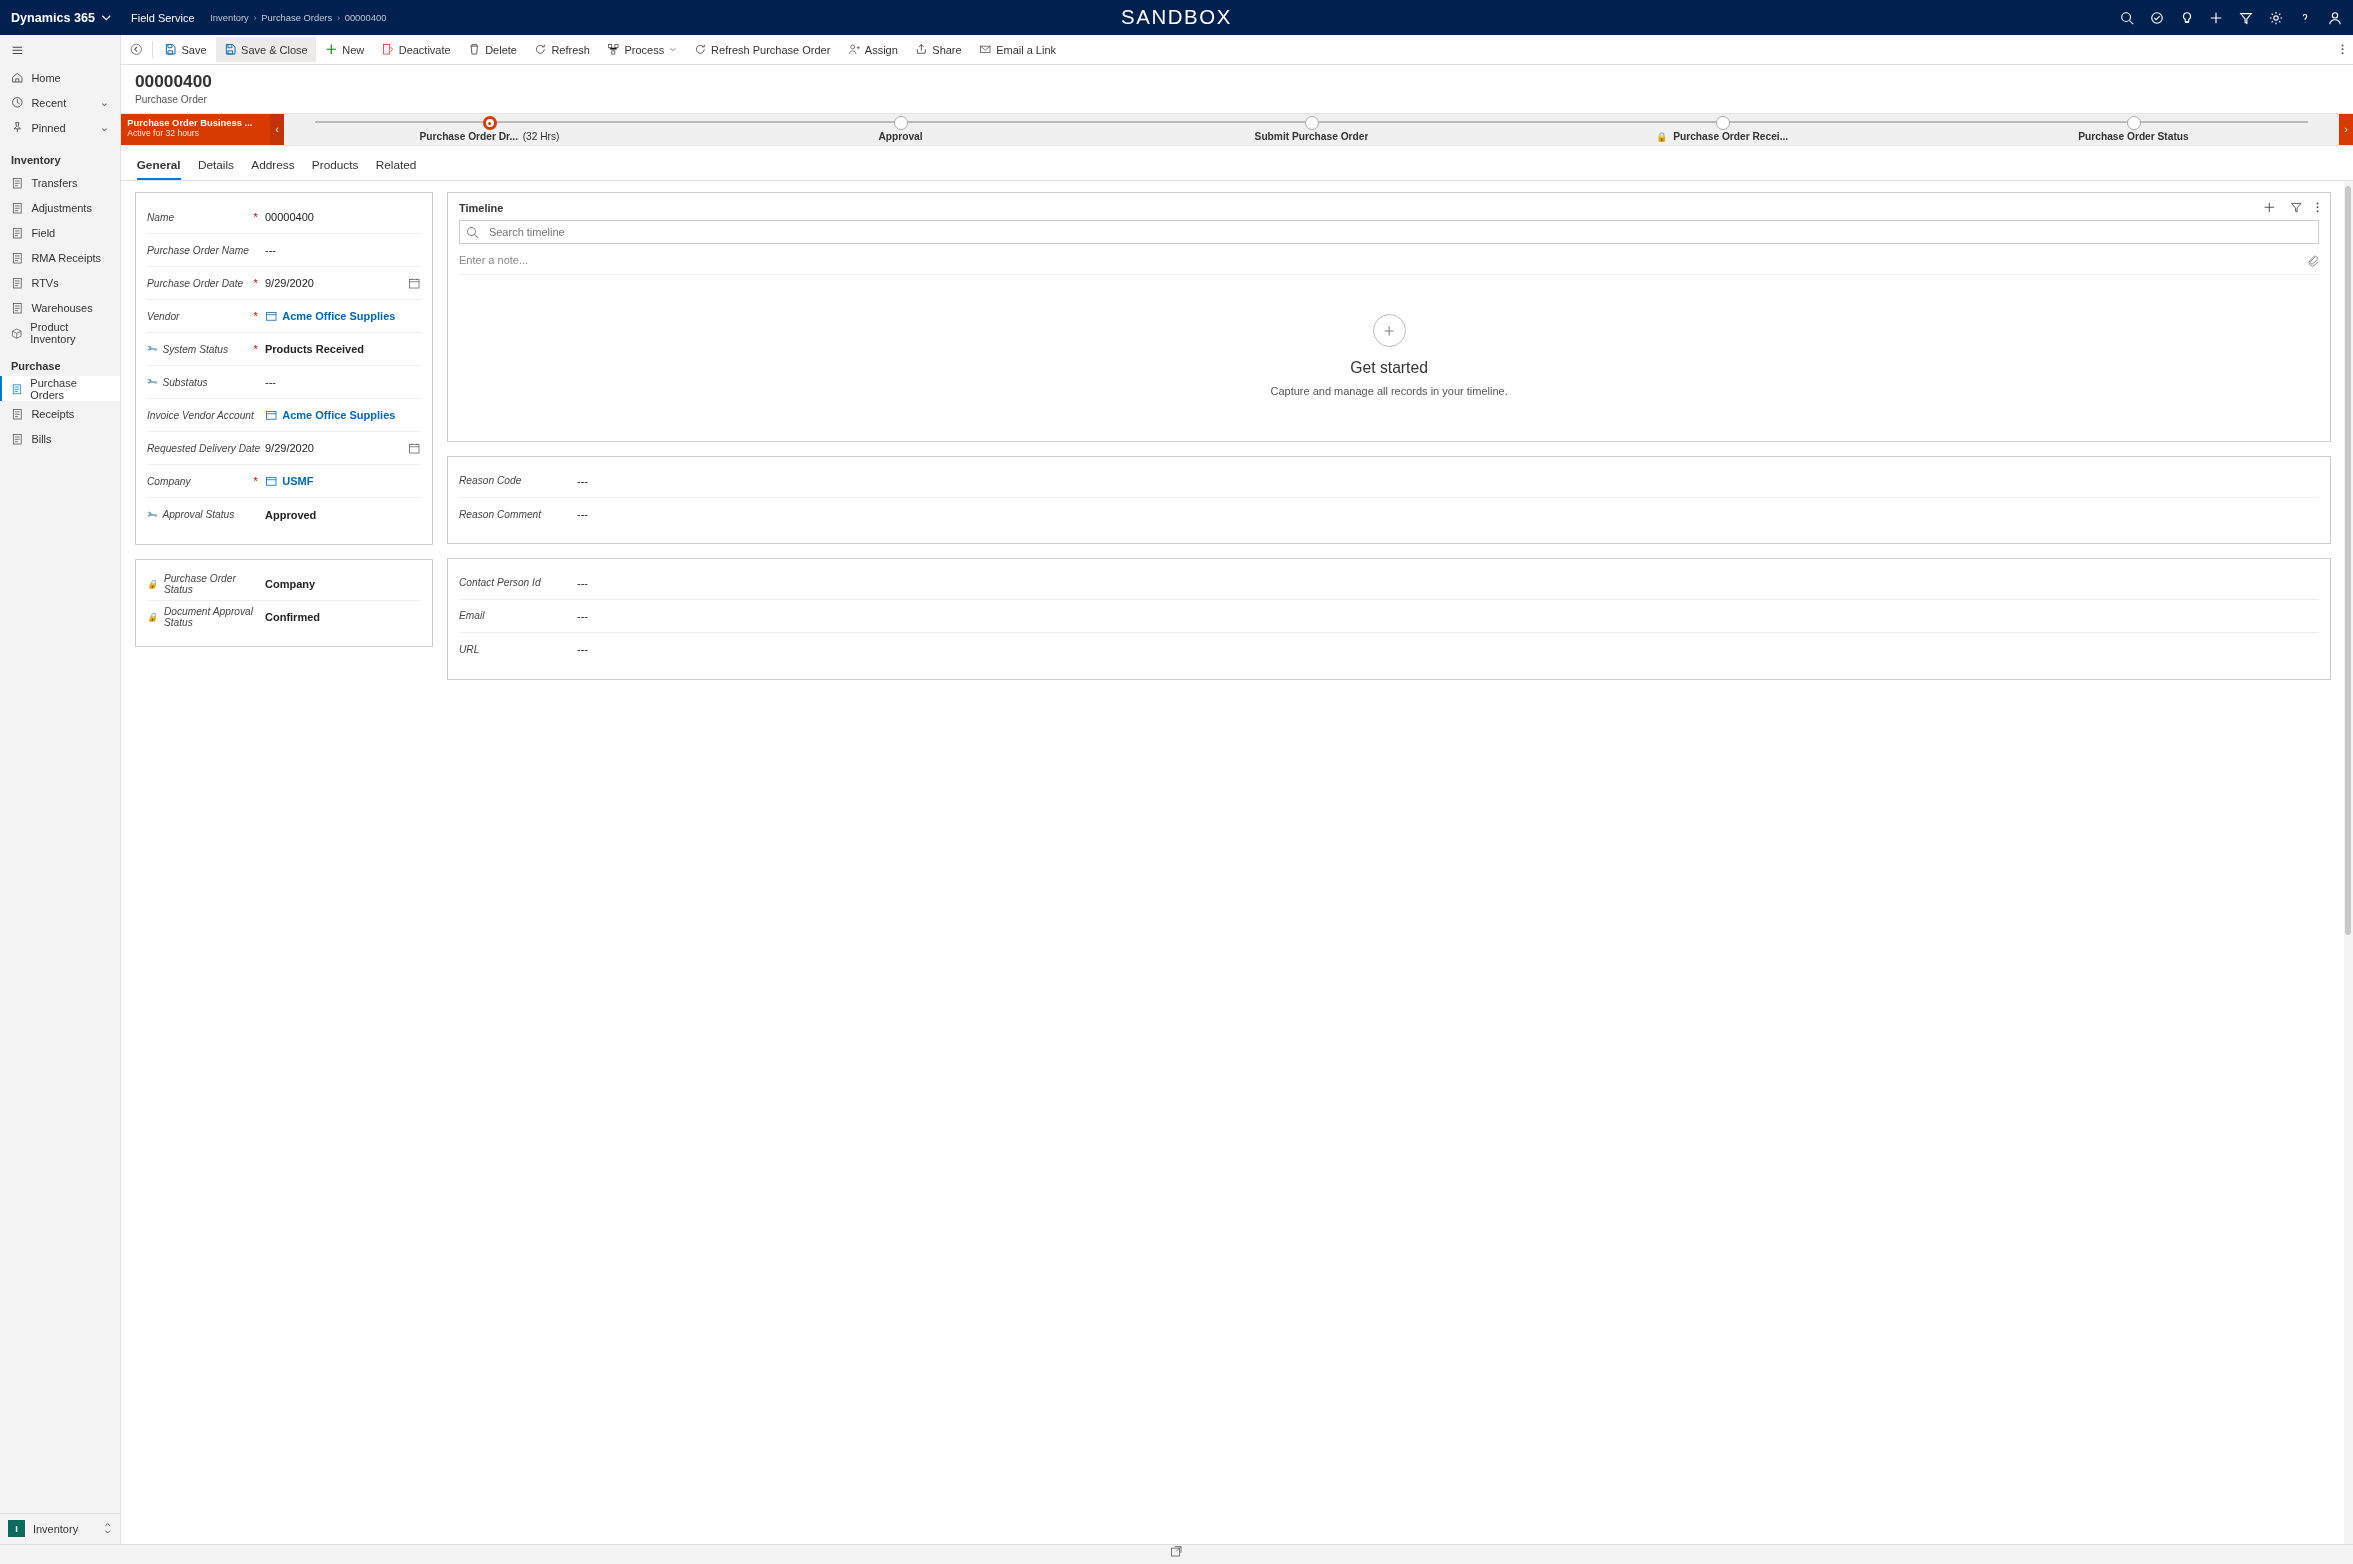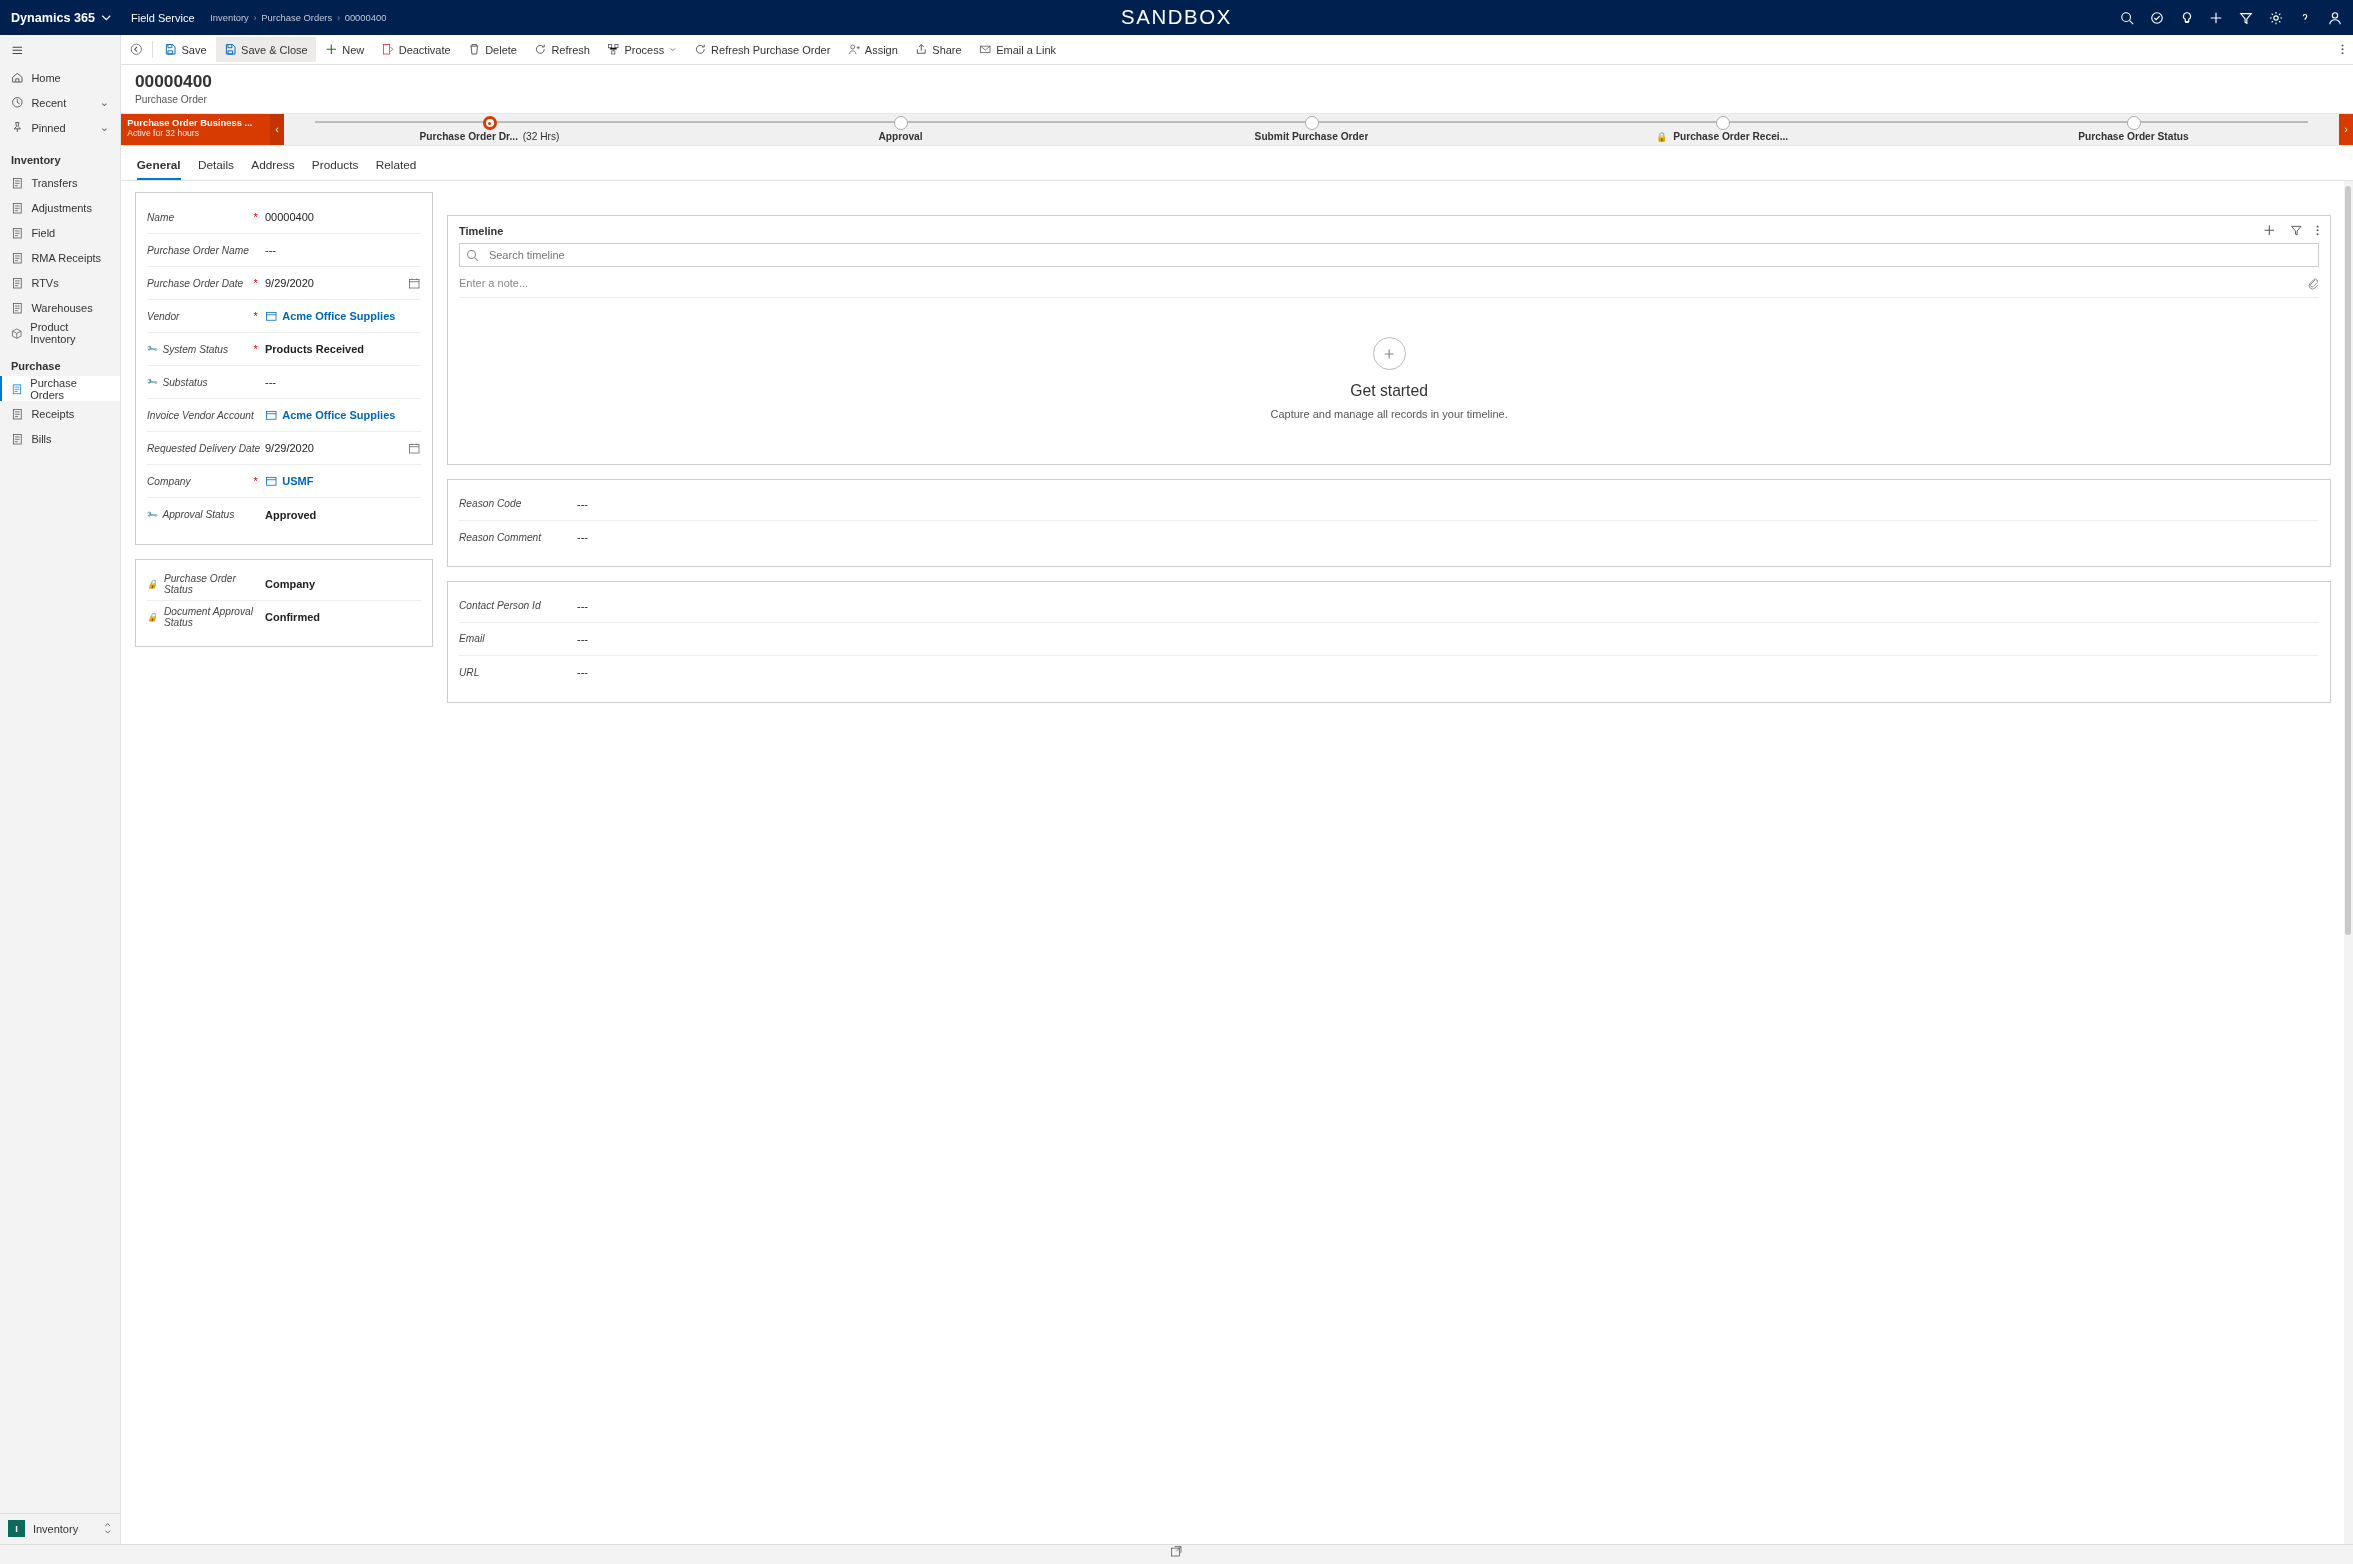--- a/index.html
+++ b/index.html
@@ -205,21 +205,21 @@
   
   .formarea {
     flex:1; overflow-y:auto;
     padding: 11px 7.8px 11px 14px;
     display:flex; gap: 14px;
     align-items:flex-start;
     position: relative;
   }
   .col { display:flex; flex-direction:column; gap: 14px; }
   .col.left { width: 298px; flex-shrink:0; }
-  .col.right { flex:1; min-width:0; padding-right: 14px; margin-top: 23px; }
+  .col.right { flex:1; min-width:0; padding-right: 14px; }
 
   .card {
     border:0.8px solid #ccc;
     padding: 7.8px 11px 12.6px 11px;
     background:#fff;
   }
 
   .field {
     display:flex; align-items:center;
     min-height: 33px;

